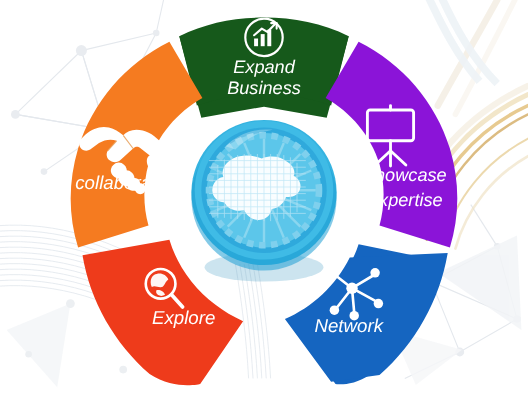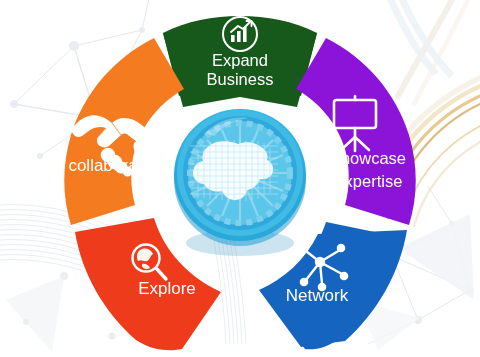--- a/index.html
+++ b/index.html
@@ -6,21 +6,21 @@
   html,body{margin:0;padding:0;}
   body{
     width:480px;height:357px;
     background:#ffffff;
     font-family:"Liberation Sans", sans-serif;
     overflow:hidden;
     position:relative;
   }
   #stage{
     position:absolute;inset:0;
-    width:480px;height:357px;
+    width:480px;height:357px;font-style:italic;
   }
   #stage svg.layer{
     position:absolute;top:0;left:0;
     width:480px;height:357px;
     display:block;
   }
   .seg-label{
     font-family:"Liberation Sans", sans-serif;
     font-weight:400;
     fill:#ffffff;

